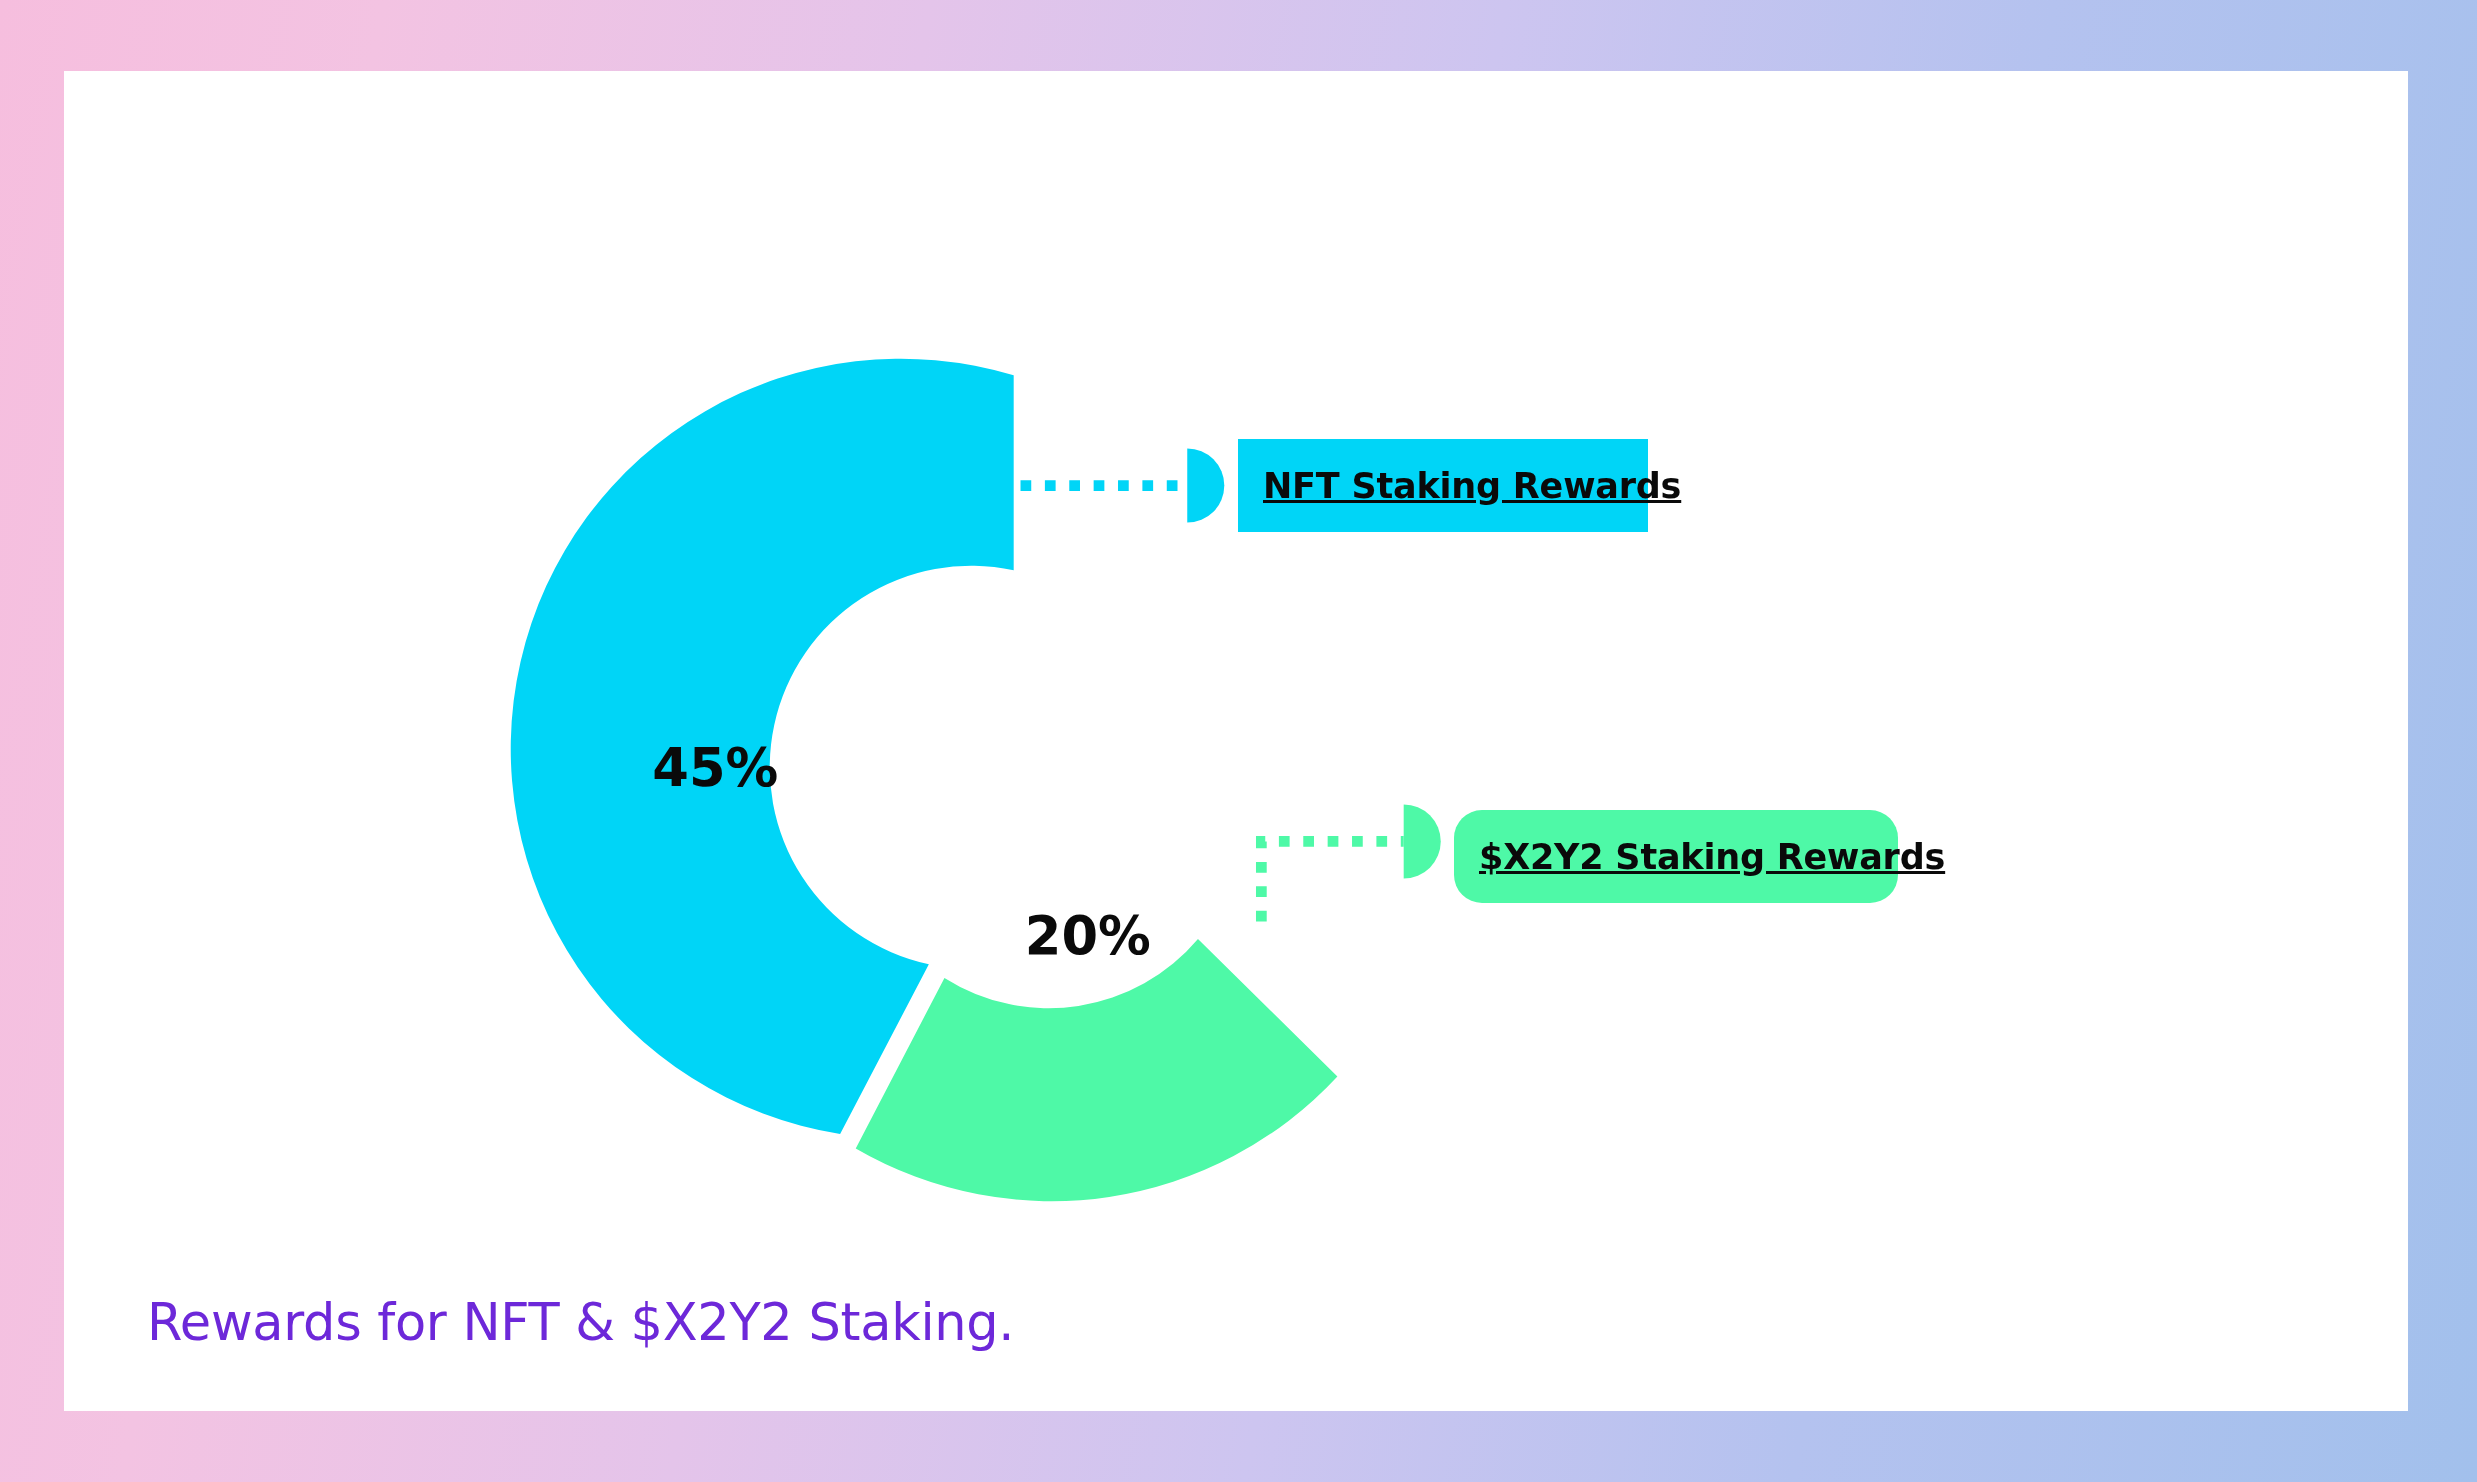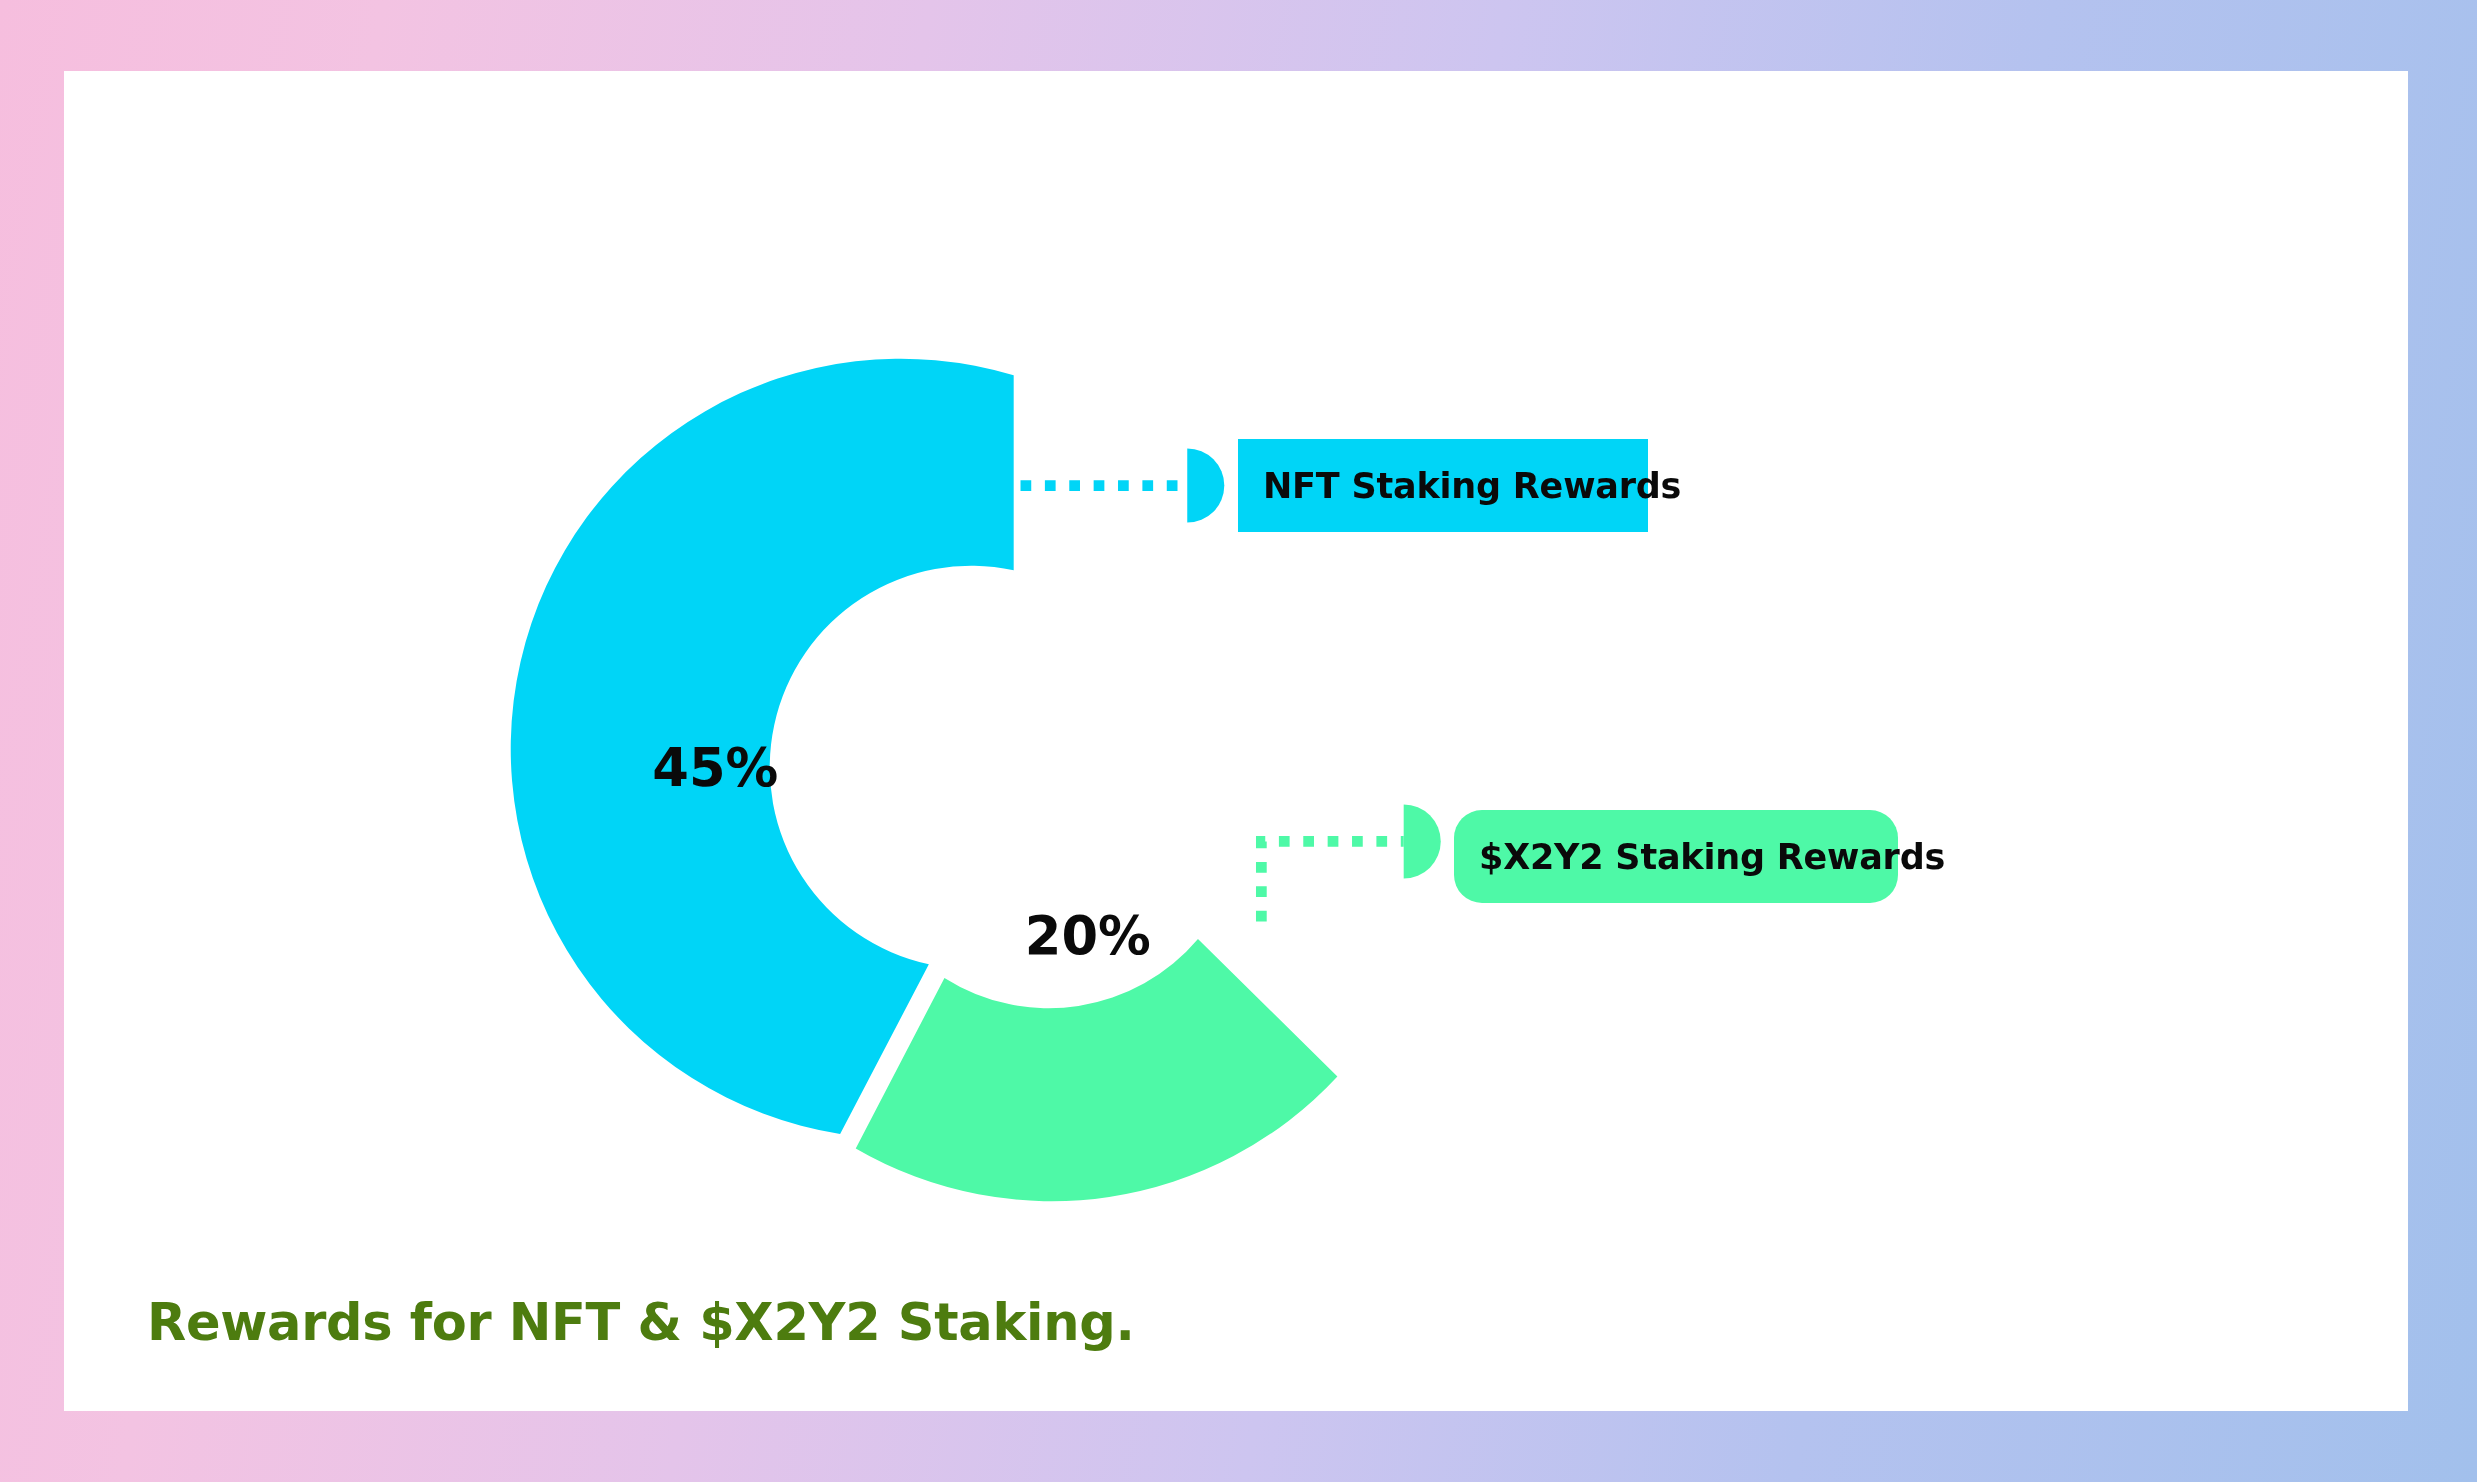--- a/index.html
+++ b/index.html
@@ -31,37 +31,38 @@
     position:absolute;
     display:flex;
     align-items:center;
     padding:0 25px;
     font-family:"DejaVu Sans", sans-serif;
     font-weight:bold;
     font-size:35px;
     color:#0a0a0a;
     white-space:nowrap;
     letter-spacing:-0.2px;
+    text-decoration:underline;
   }
   #legend-nft {
     left:1174px; top:368px;
     width:410px; height:93px;
   }
   #legend-x2y2 {
     left:1390px; top:739px;
     width:444px; height:93px;border-radius:28px;
   }
   #caption {
     position:absolute;
     left:83px;
     top:1222px;
     font-family:"DejaVu Sans", sans-serif;
-    font-weight:bold;
+    font-weight:normal;
     font-size:51px;
-    color:#4d7c0f;
+    color:#6d28d9;
     letter-spacing:-0.3px;
     white-space:nowrap;
   }
 </style>
 </head>
 <body>
 
 <div id="card">
 
   <svg id="chart-svg" viewBox="0 0 2404 1374">

